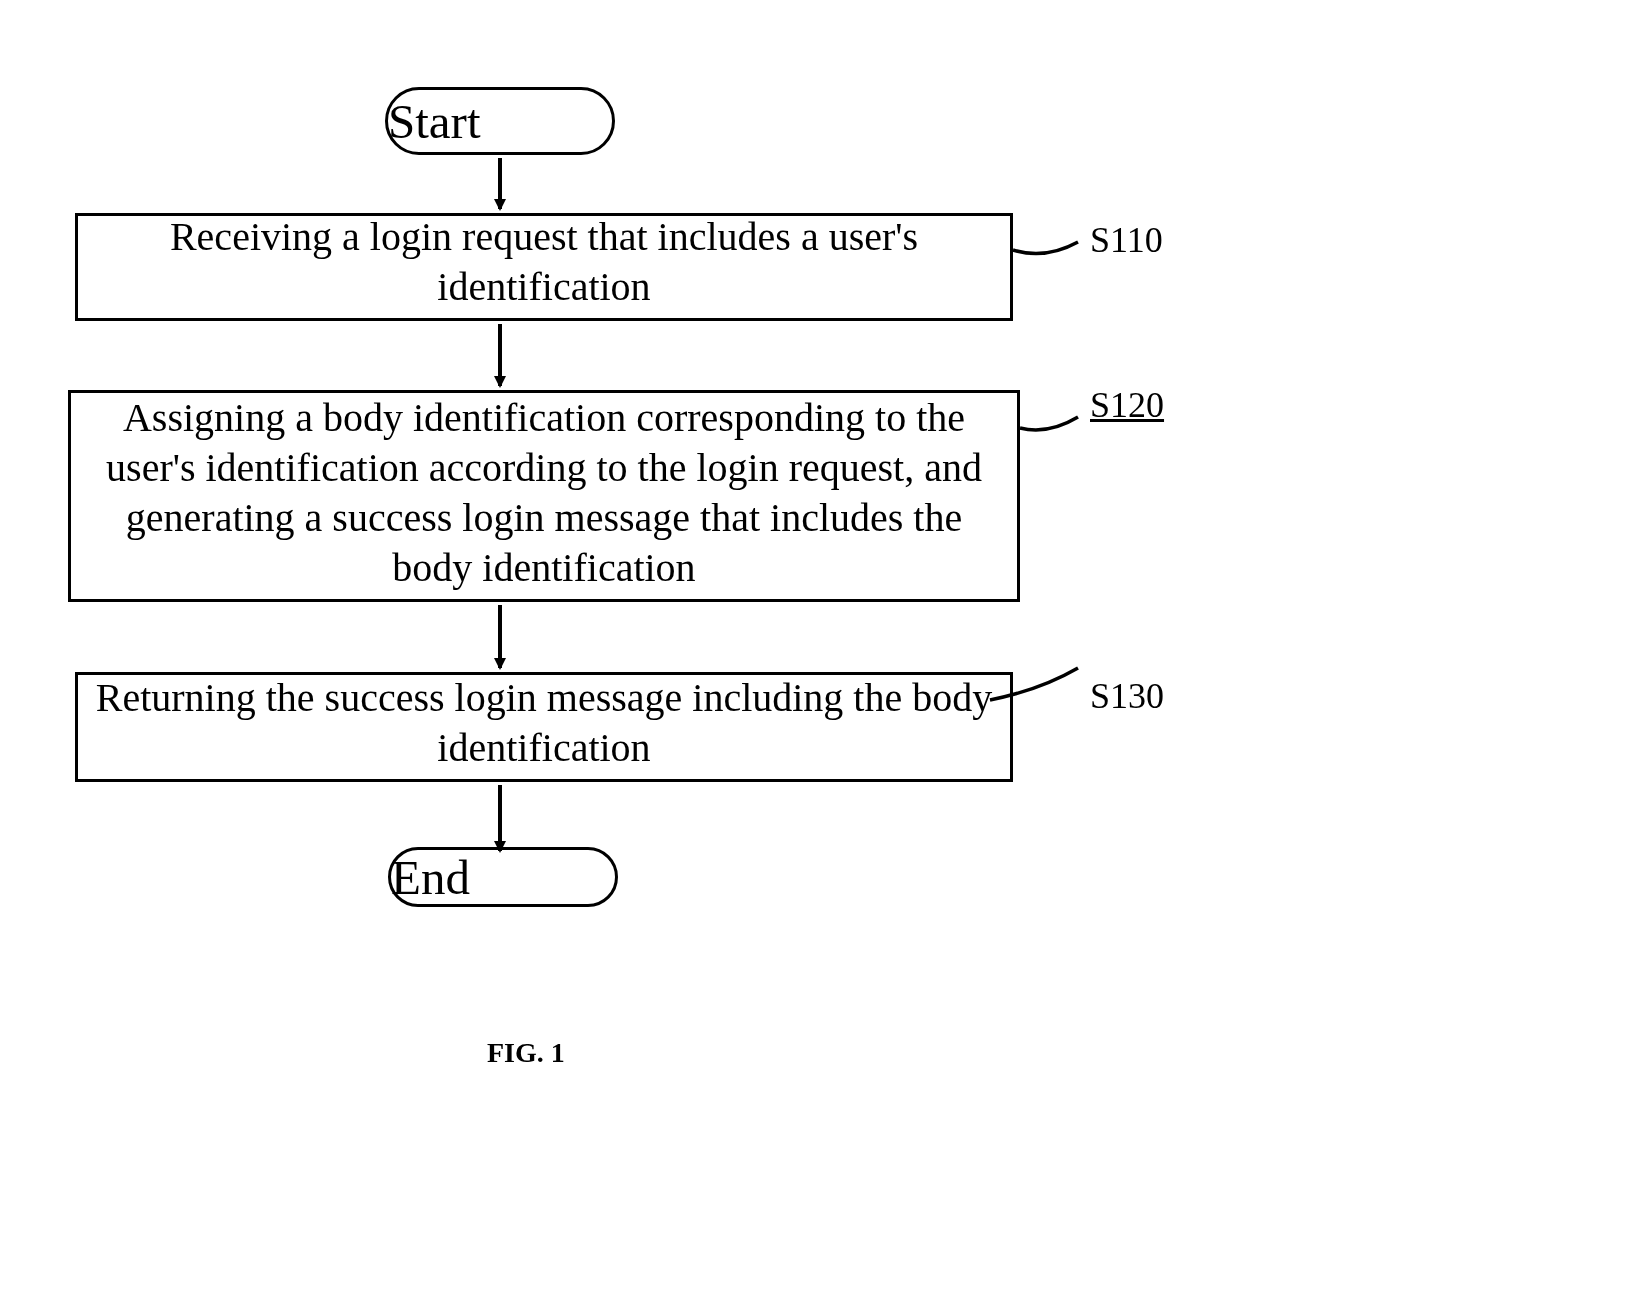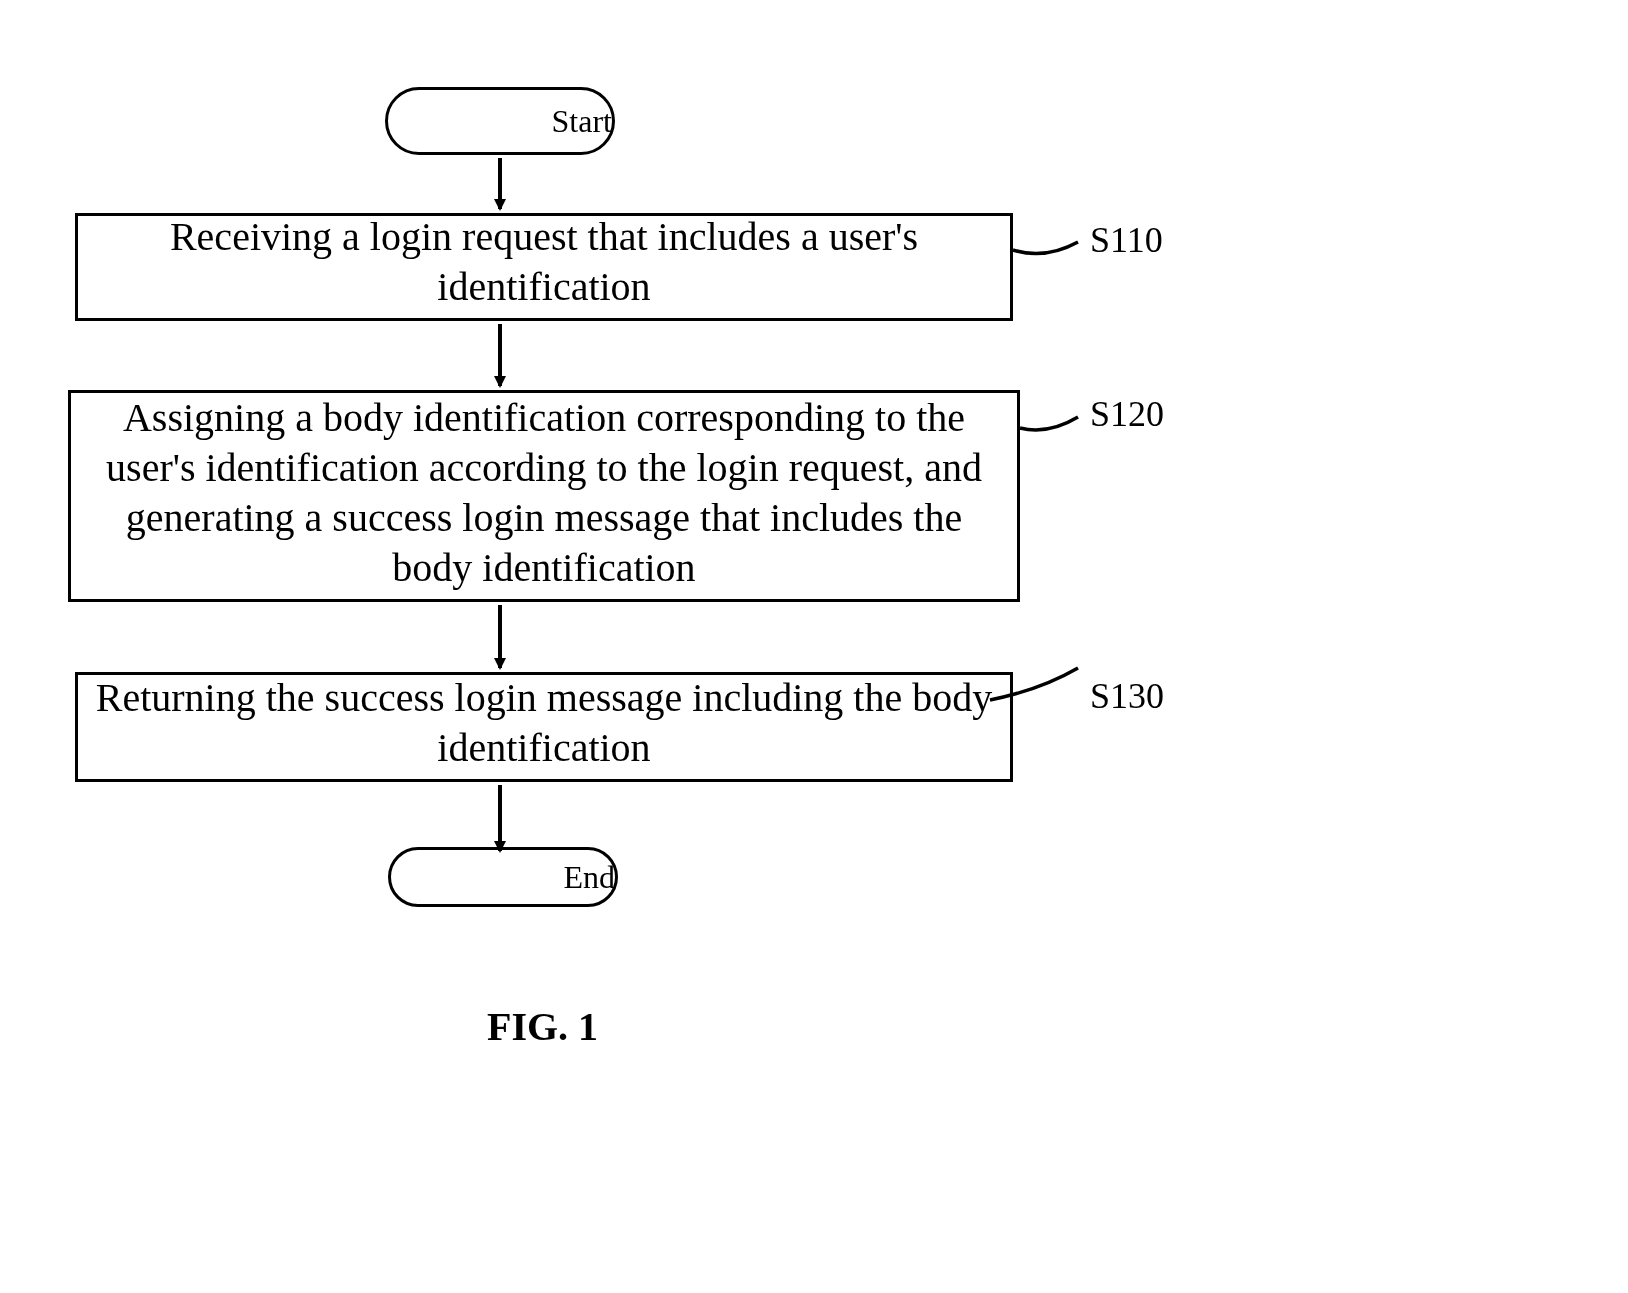--- a/index.html
+++ b/index.html
@@ -16,22 +16,22 @@
     width: 1628px;
     height: 1293px;
   }
   .terminator {
     position: absolute;
     border: 3px solid #000;
     border-radius: 999px;
     background: #fff;
     display: flex;
     align-items: center;
-    justify-content: flex-end;
-    font-size: 32px;
+    justify-content: flex-start;
+    font-size: 49px;
     line-height: 1;
     box-sizing: border-box;
   }
   .process {
     position: absolute;
     border: 3px solid #000;
     background: #fff;
     display: flex;
     align-items: flex-end;
     justify-content: center;
@@ -43,21 +43,22 @@
   }
   .step-label {
     position: absolute;
     font-size: 36px;
     line-height: 1;
     white-space: nowrap;
   }
   .figure-caption {
     position: absolute;
     font-weight: bold;
-    font-size: 40px;
+    font-size: 28px;
+    margin-top: 34px;
   }
   svg.overlay {
     position: absolute;
     left: 0;
     top: 0;
     width: 1628px;
     height: 1293px;
     pointer-events: none;
   }
 </style>
@@ -71,21 +72,21 @@
   </div>
 
   <div class="process" style="left:75px; top:213px; width:938px; height:108px;">
     <span>Receiving a login request that includes a user's identification</span>
   </div>
   <div class="step-label" style="left:1090px; top:222px;">S110</div>
 
   <div class="process" style="left:68px; top:390px; width:952px; height:212px;">
     <span>Assigning a body identification corresponding to the user's identification according to the login request, and generating a success login message that includes the body identification</span>
   </div>
-  <div class="step-label" style="left:1090px; top:396px;">S120</div>
+  <div class="step-label" style="left:1090px; top:387px;text-decoration:underline;">S120</div>
 
   <div class="process" style="left:75px; top:672px; width:938px; height:110px;">
     <span>Returning the success login message including the body identification</span>
   </div>
   <div class="step-label" style="left:1090px; top:649px;margin-top:29px;">S130</div>
 
   <div class="terminator" style="left:388px; top:847px; width:230px; height:60px;">
     <span>End</span>
   </div>
 

